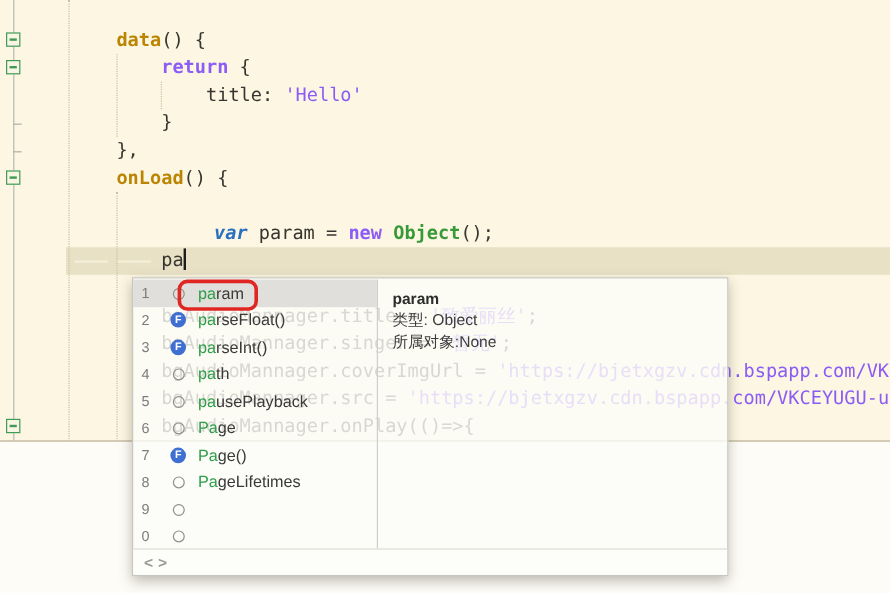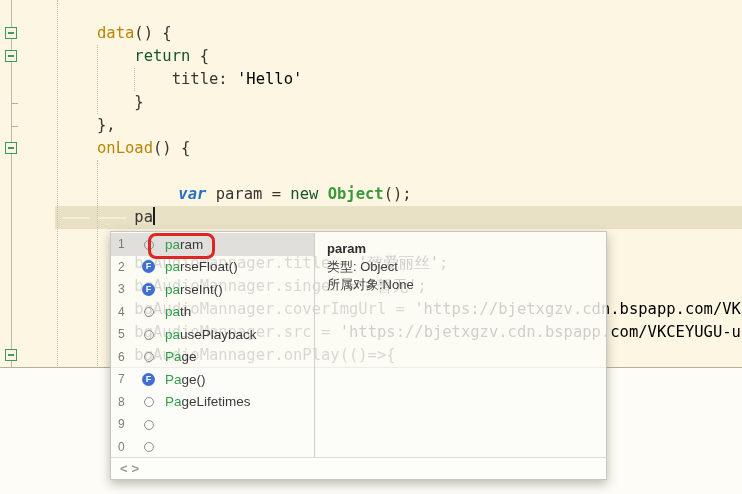--- a/index.html
+++ b/index.html
@@ -16,25 +16,25 @@
   .guide { position:absolute; width:0; border-left:1px dotted #c9c0a0; }
   .fold-box { position:absolute; left:5px; width:12px; height:12px; background:#f9f4e4;
               border:1px solid #3f9b55; }
   .fold-box::after { content:""; position:absolute; left:2px; top:4px; width:6px; height:2px; background:#3f9b55; }
   .fold-tick { position:absolute; left:11px; width:7px; height:1px; background:#b0b0a8; }
 
   .code-area { position:absolute; left:97px; top:22px; font-family:"DejaVu Sans Mono", monospace;
                font-size:15.5px; line-height:23px; color:#37352f; }
   .code-line { height:23px; white-space:pre; }
   .c-pl  { color:#37352f; }
-  .c-fn  { color:#bb8402; font-weight:normal; }
-  .c-kw  { color:#14532d; font-weight:normal; }
+  .c-fn  { color:#bb8402; font-weight:bold; }
+  .c-kw  { color:#8b5cf6; font-weight:bold; }
   .c-var { color:#2970c0; font-style:italic; font-weight:bold;margin-left:44px; }
   .c-type{ color:#379937; font-weight:bold; }
-  .c-str { color:#000000; }
+  .c-str { color:#8b5cf6; }
   .cursor { display:inline-block; width:2px; height:18px; background:#1c1c1c; vertical-align:-3px; }
 
   
   .console { position:absolute; left:0; top:369px; width:742px; height:125px; background:#fdfcf7; }
   .console-text { position:absolute; left:2px; top:64px; font-family:"DejaVu Sans Mono", monospace;
                   font-size:13px; font-weight:bold; color:#2f2f2f; }
   .console-link { position:absolute; left:2px; top:117px; font-size:13px; color:#e2552f; }
 
   
   .popup { position:absolute; left:110px; top:231px; width:497px; height:249px;

